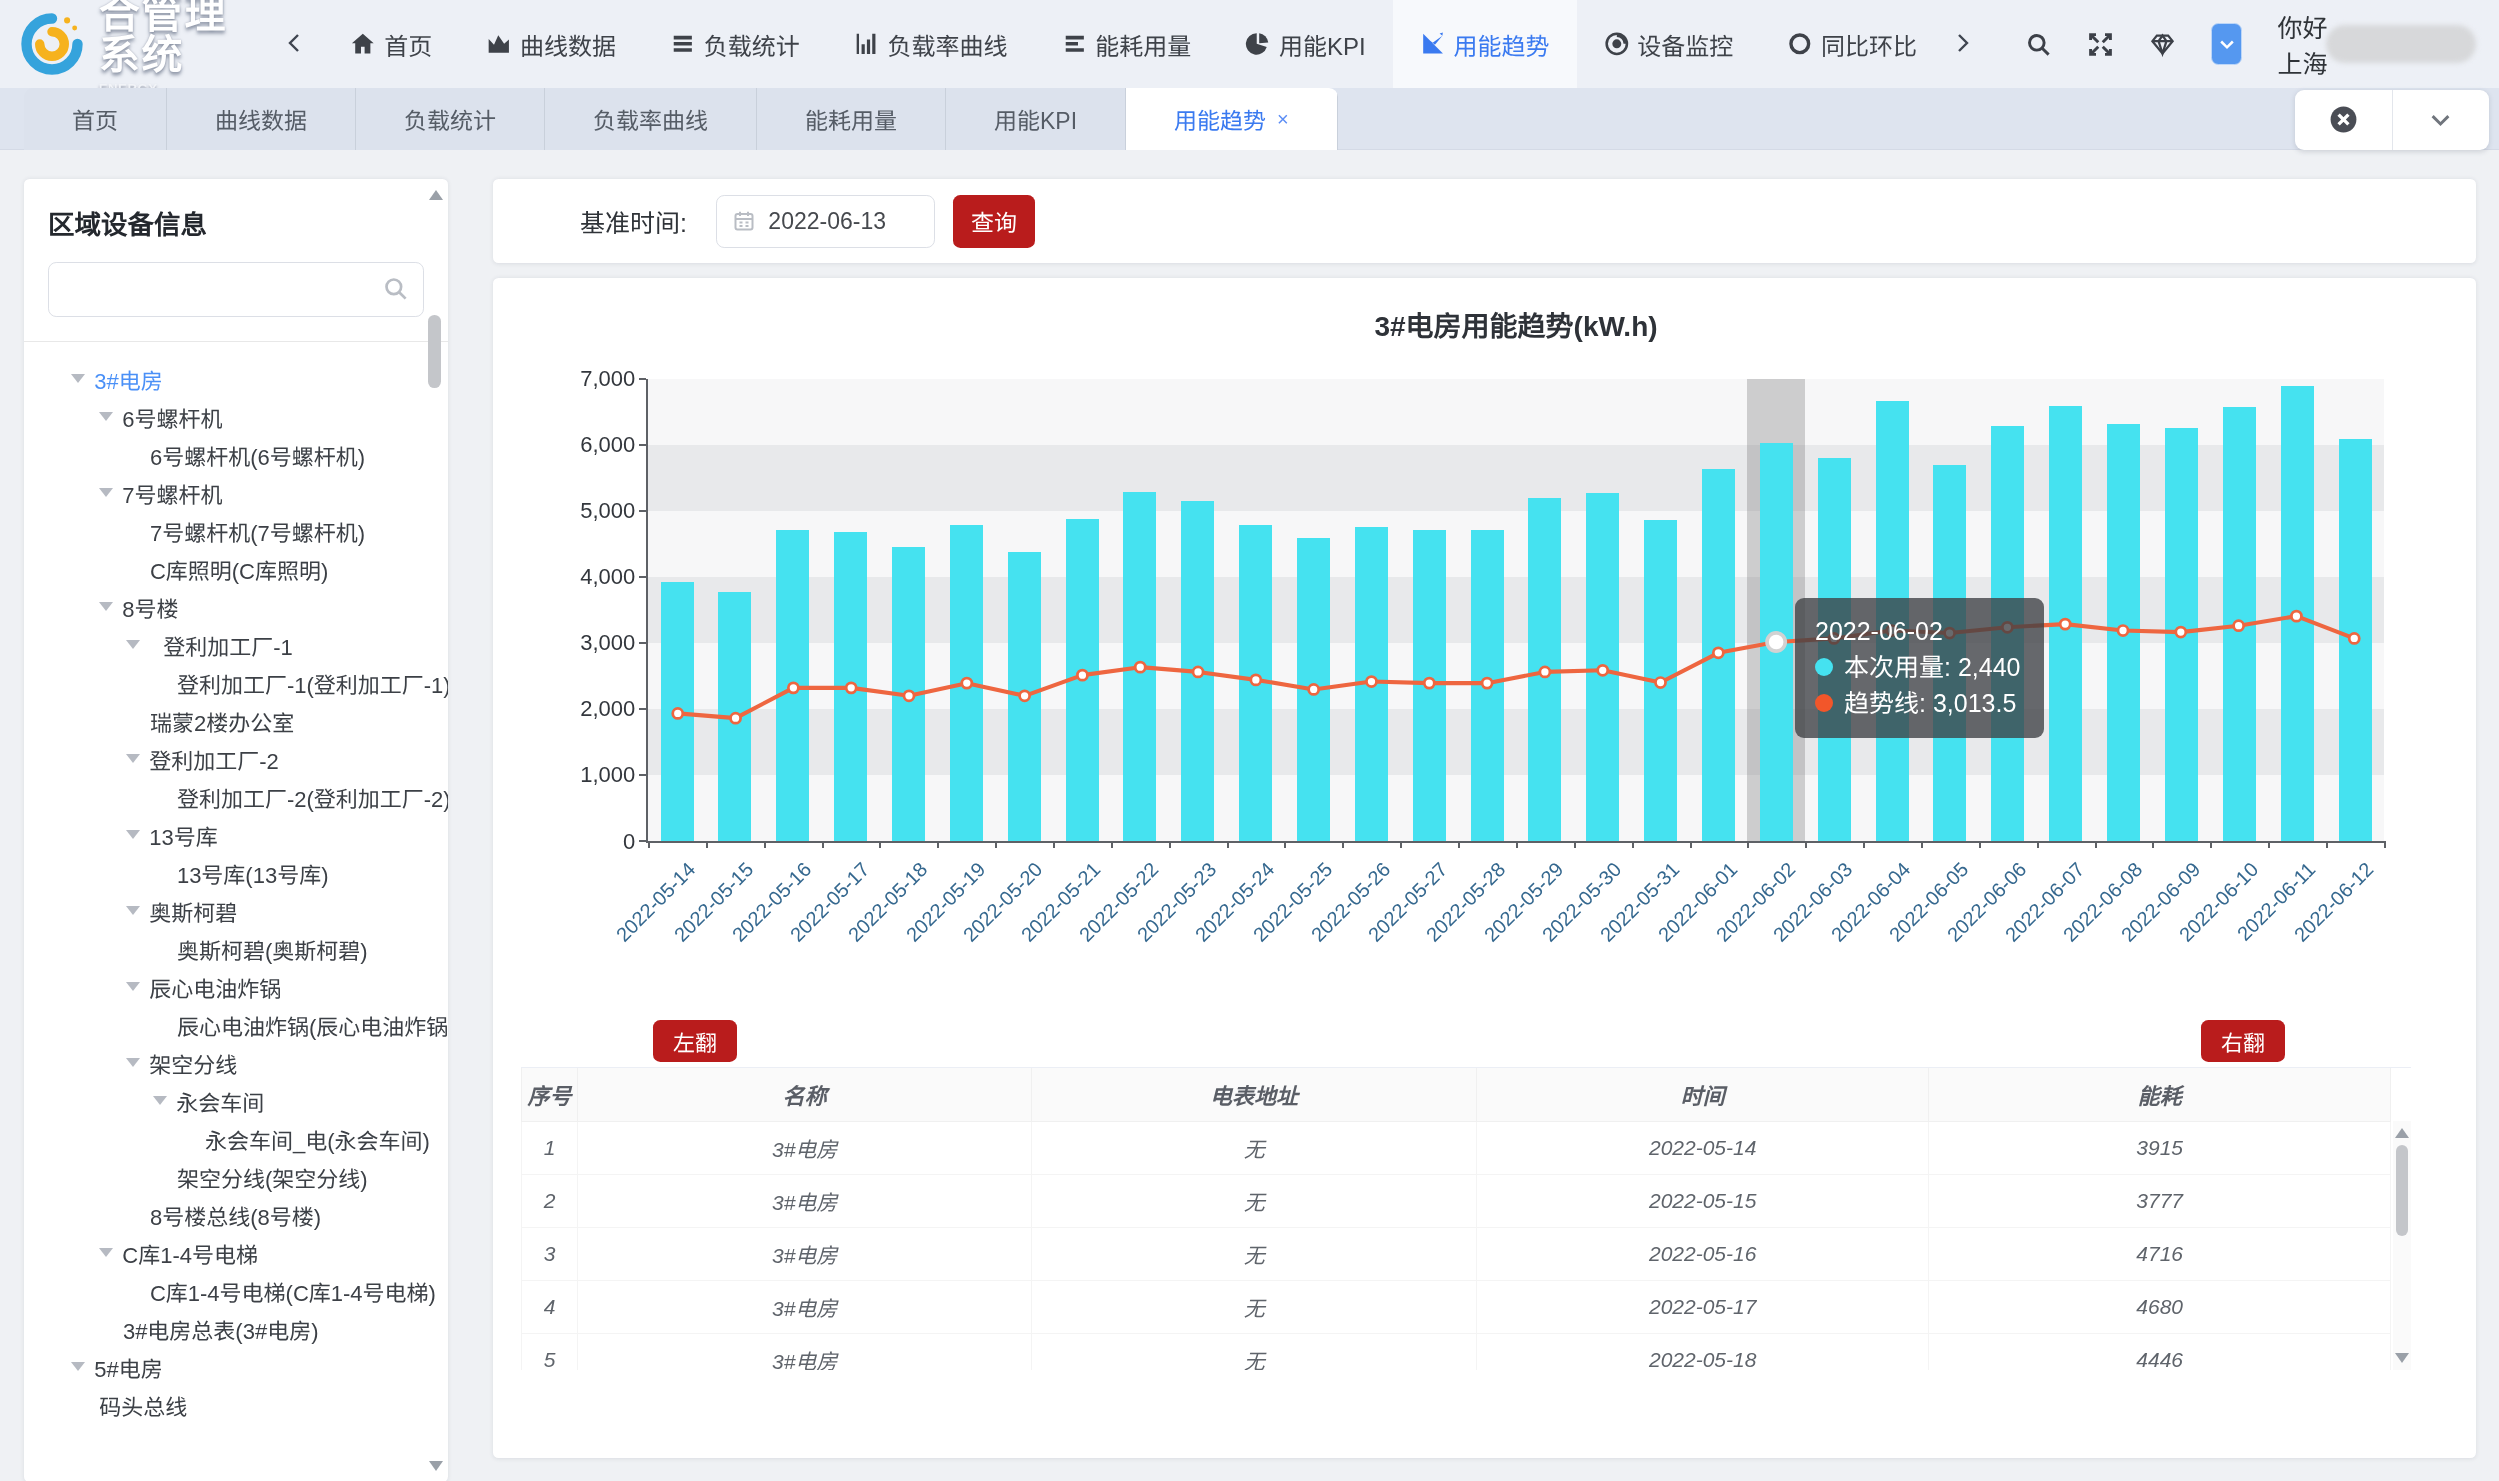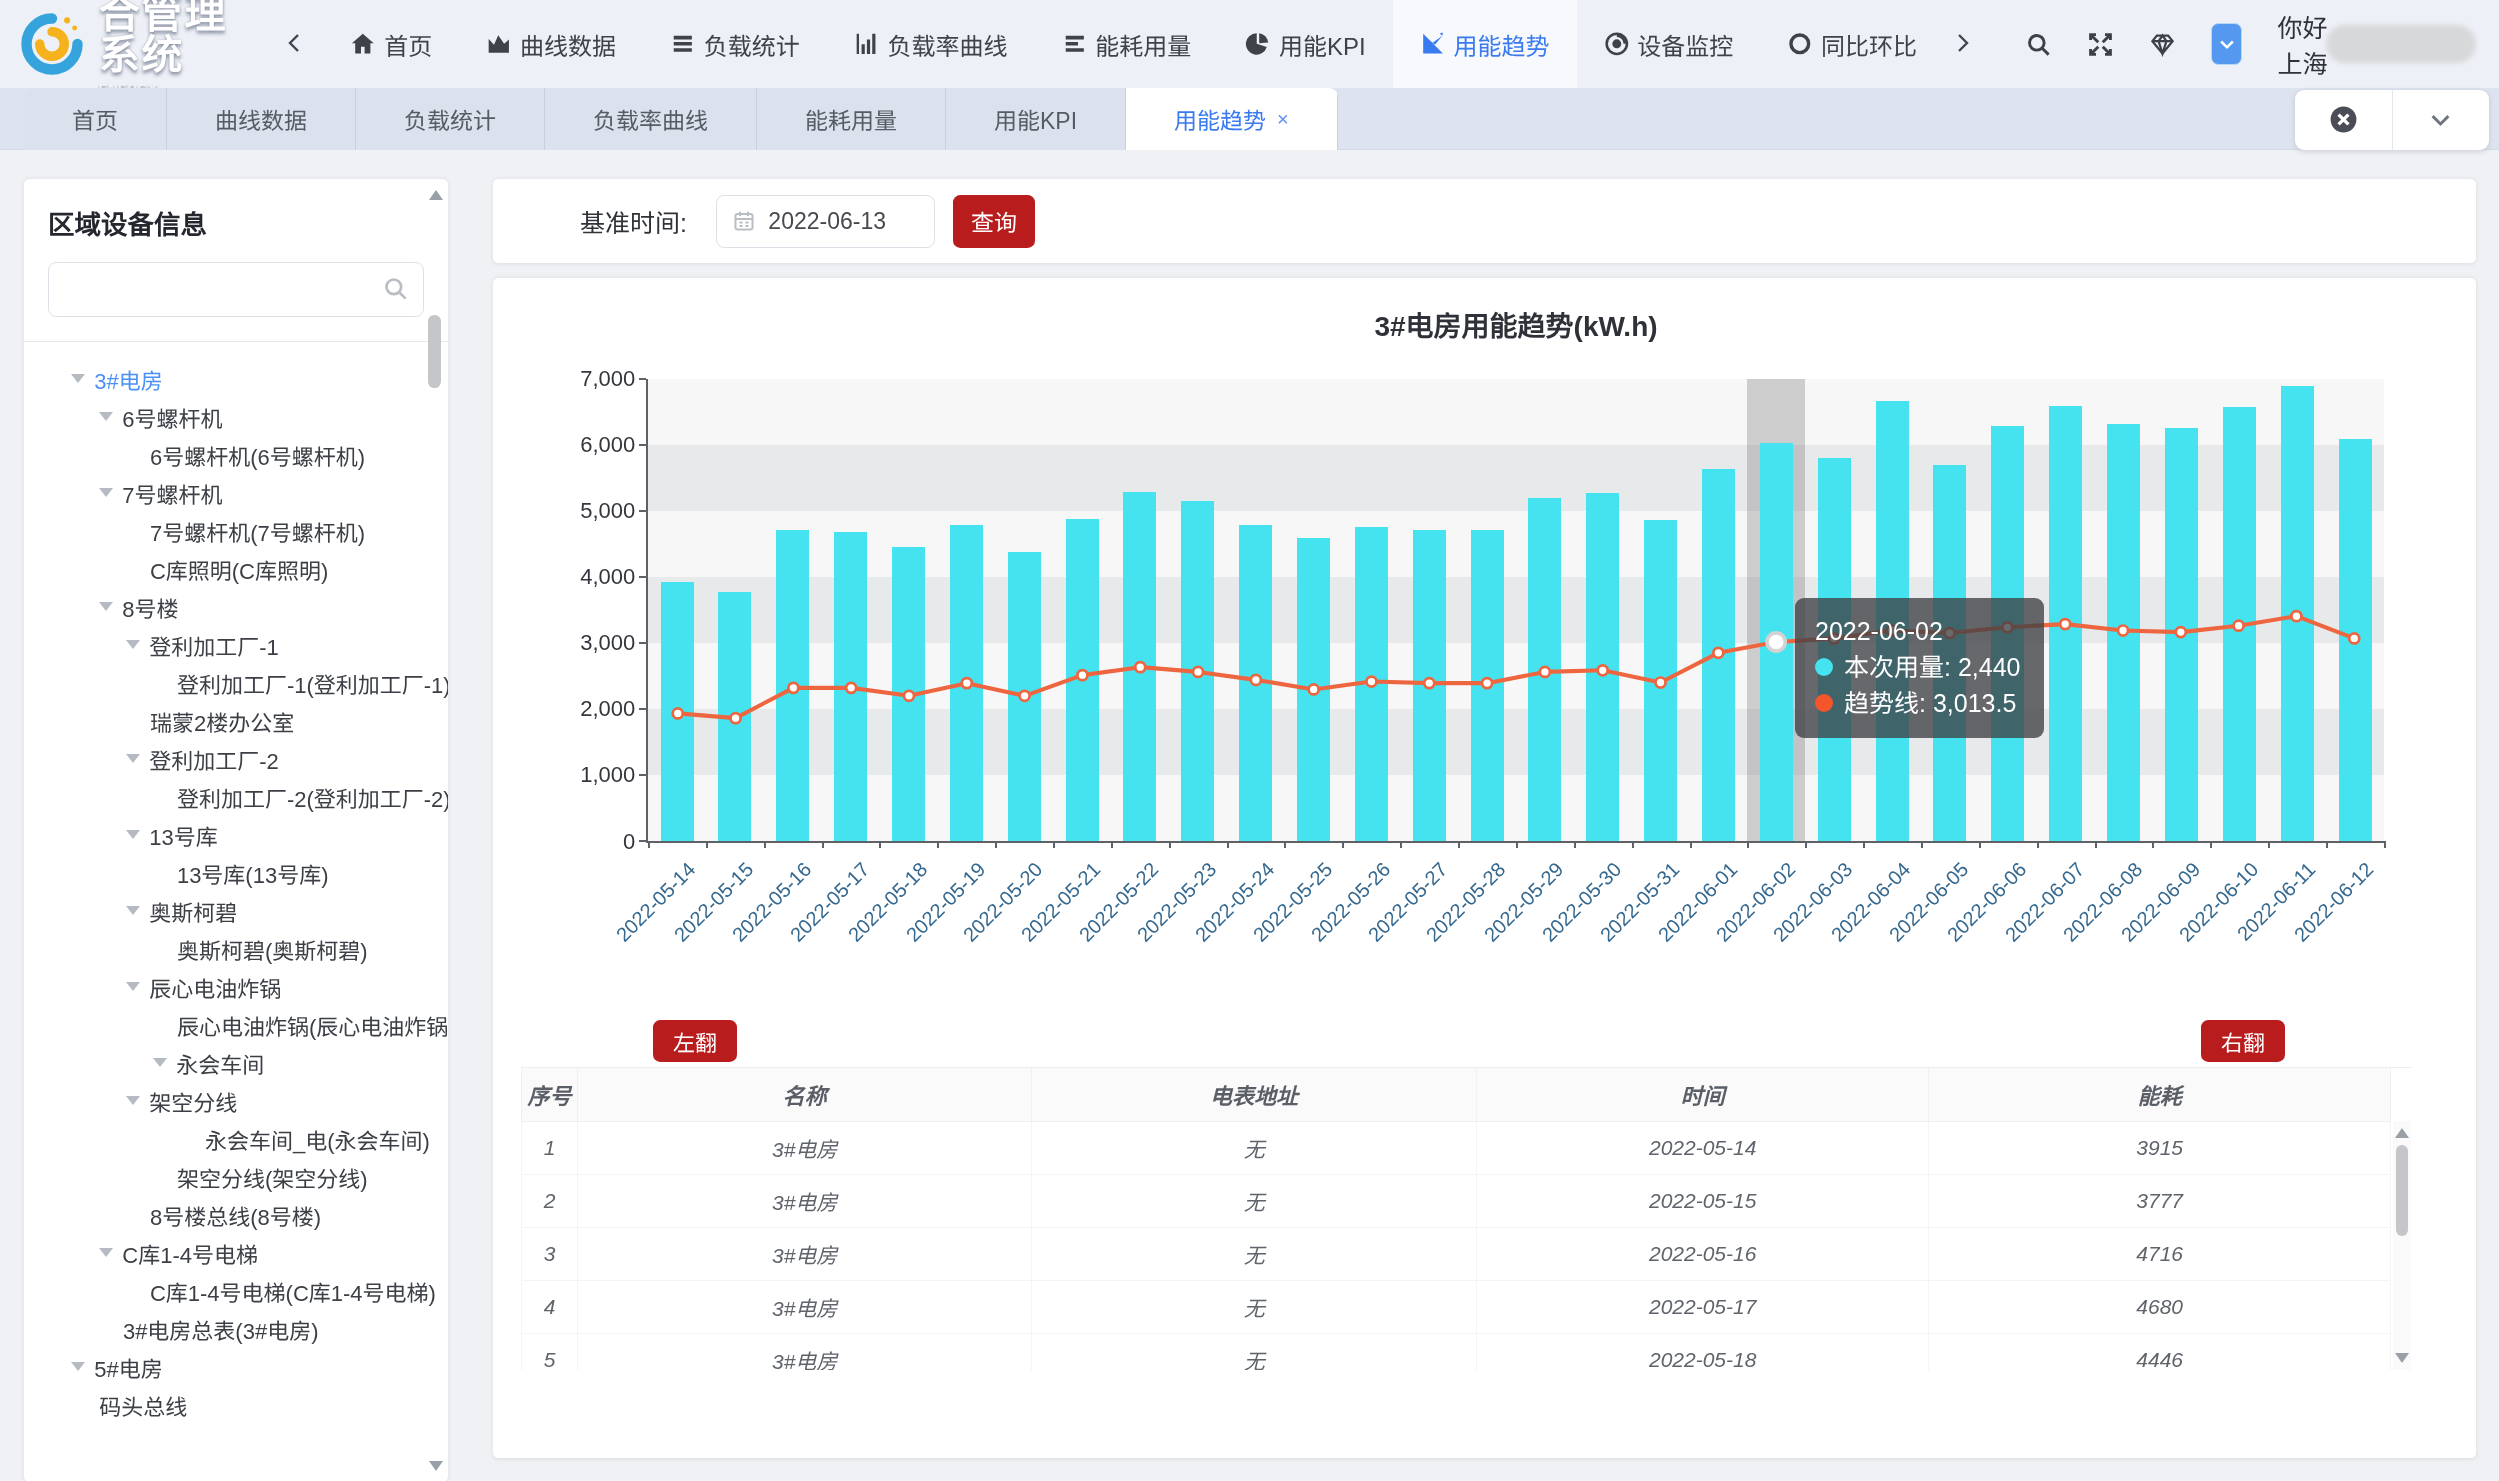--- a/index.html
+++ b/index.html
@@ -320,21 +320,21 @@
         <span data-interactable="false">7号螺杆机(7号螺杆机)</span>
       </div>
       <div class="tree-row" data-interactable="true" style="padding-left: 95px;">
         <span class="caret-sp" data-interactable="false"></span>
         <span data-interactable="false">C库照明(C库照明)</span>
       </div>
       <div class="tree-row" data-interactable="true" style="padding-left: 68px;">
         <span class="caret" data-interactable="true"></span>
         <span data-interactable="false">8号楼</span>
       </div>
-      <div class="tree-row" data-interactable="true" style="padding-left: 95px;">
+      <div class="tree-row" data-interactable="true" style="padding-left: 95px; gap: 14px;">
         <span class="caret" data-interactable="true"></span>
         <span data-interactable="false">登利加工厂-1</span>
       </div>
       <div class="tree-row" data-interactable="true" style="padding-left: 122px;">
         <span class="caret-sp" data-interactable="false"></span>
         <span data-interactable="false">登利加工厂-1(登利加工厂-1)</span>
       </div>
       <div class="tree-row" data-interactable="true" style="padding-left: 95px;">
         <span class="caret-sp" data-interactable="false"></span>
         <span data-interactable="false">瑞蒙2楼办公室</span>
@@ -364,27 +364,27 @@
         <span data-interactable="false">奥斯柯碧(奥斯柯碧)</span>
       </div>
       <div class="tree-row" data-interactable="true" style="padding-left: 95px;">
         <span class="caret" data-interactable="true"></span>
         <span data-interactable="false">辰心电油炸锅</span>
       </div>
       <div class="tree-row" data-interactable="true" style="padding-left: 122px;">
         <span class="caret-sp" data-interactable="false"></span>
         <span data-interactable="false">辰心电油炸锅(辰心电油炸锅)</span>
       </div>
+      <div class="tree-row" data-interactable="true" style="padding-left: 95px;">
+        <span class="caret" data-interactable="true"></span>
+        <span data-interactable="false">架空分线</span>
+      </div>
       <div class="tree-row" data-interactable="true" style="padding-left: 122px;">
         <span class="caret" data-interactable="true"></span>
         <span data-interactable="false">永会车间</span>
-      </div>
-      <div class="tree-row" data-interactable="true" style="padding-left: 95px;">
-        <span class="caret" data-interactable="true"></span>
-        <span data-interactable="false">架空分线</span>
       </div>
       <div class="tree-row" data-interactable="true" style="padding-left: 150px;">
         <span class="caret-sp" data-interactable="false"></span>
         <span data-interactable="false">永会车间_电(永会车间)</span>
       </div>
       <div class="tree-row" data-interactable="true" style="padding-left: 122px;">
         <span class="caret-sp" data-interactable="false"></span>
         <span data-interactable="false">架空分线(架空分线)</span>
       </div>
       <div class="tree-row" data-interactable="true" style="padding-left: 95px;">

